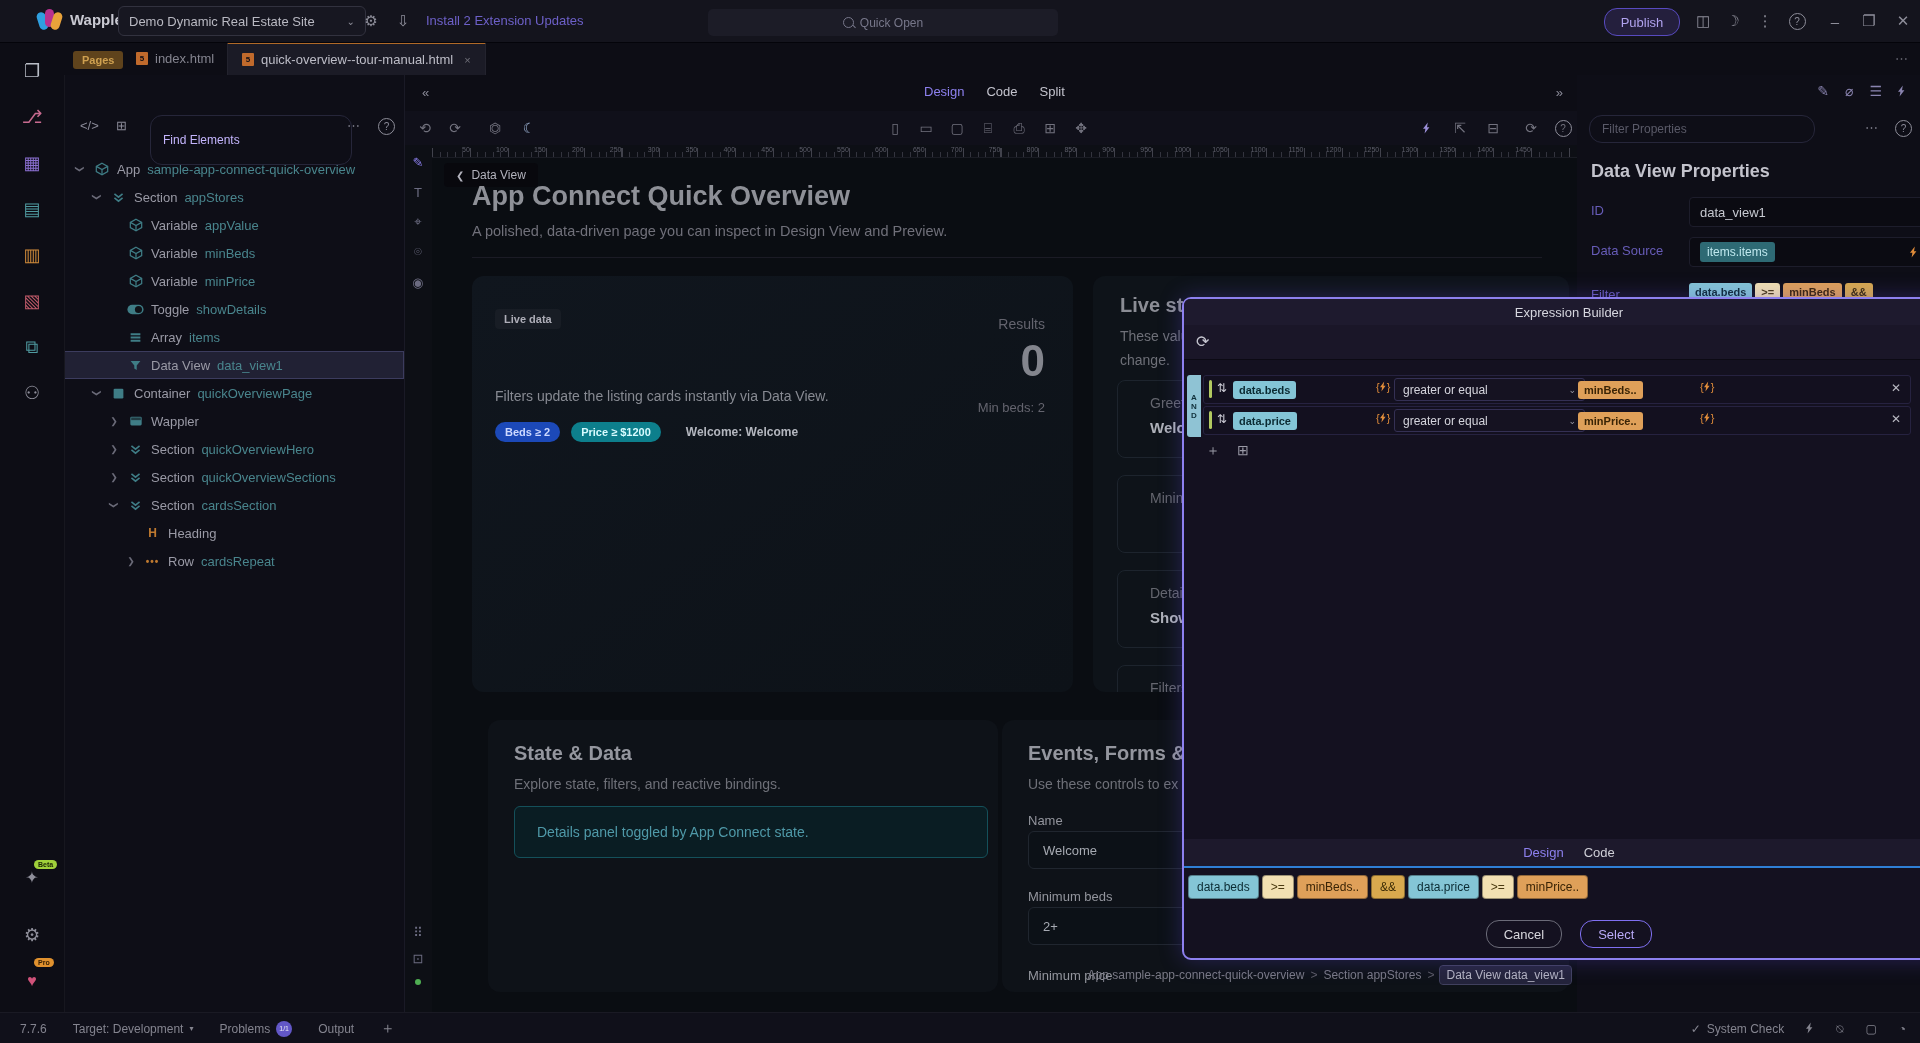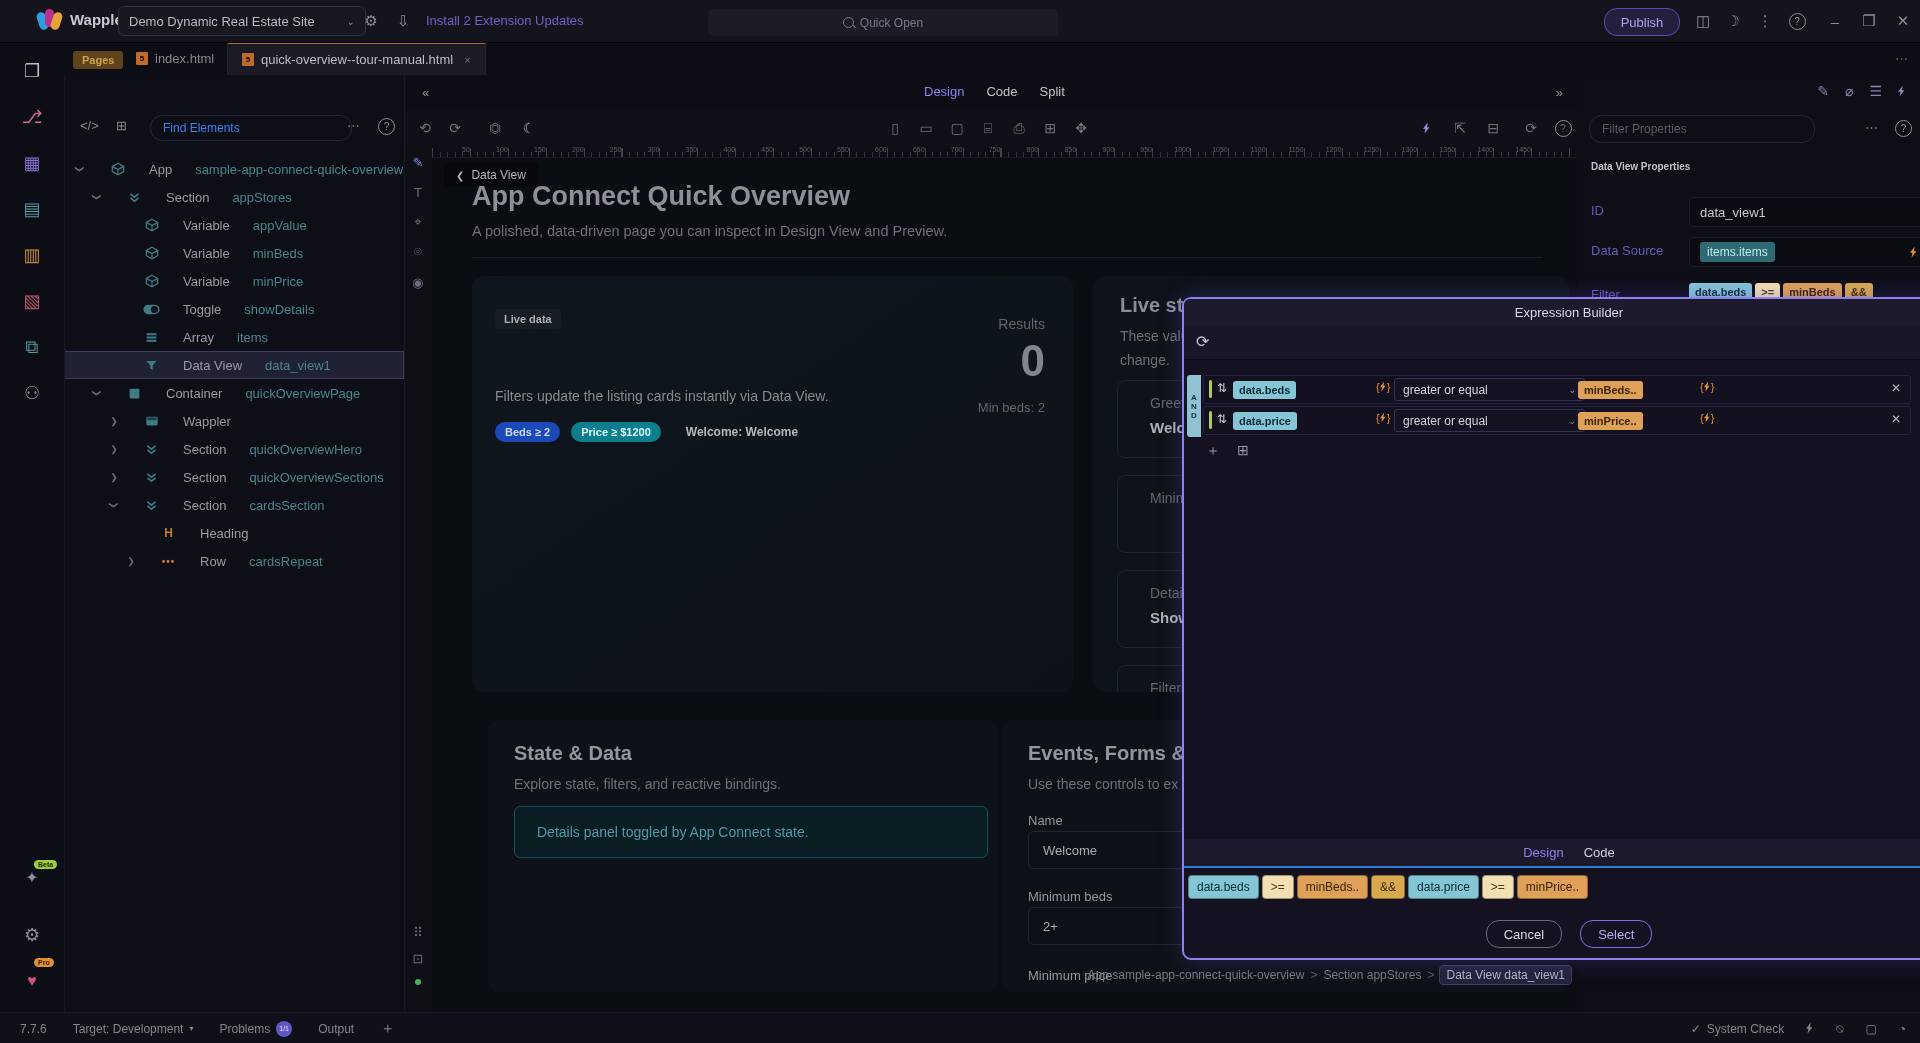--- a/index.html
+++ b/index.html
@@ -40,23 +40,23 @@
   .rail-ic{position:absolute;left:0;width:64px;height:34px;display:flex;align-items:center;justify-content:center;font-size:18px;}
   .badge-pill{position:absolute;font-size:7px;font-weight:bold;border-radius:6px;padding:1px 4px;z-index:2;}
   .beta{background:#9fd03a;color:#1a2404;}
   .pro{background:#e0912e;color:#331d02;}
 
   
   .tree{position:absolute;left:64px;top:75px;width:340px;height:937px;background:#0e0e17;border-right:1px solid #1a1a26;z-index:10;}
   .tree-toolbar{position:absolute;left:0;top:38px;width:340px;height:32px;}
   .tt-ic{position:absolute;top:5px;color:#8a8a98;font-size:13px;}
   .find{position:absolute;left:86px;top:2px;width:176px;height:24px;border:1px solid #26263a;border-radius:12px;
-      background:transparent;color:#3b82f6;font-size:12px;display:flex;align-items:center;padding:0 12px;}
+      background:transparent;color:#c4b5fd;font-size:12px;display:flex;align-items:center;padding:12px 12px;}
   .tree-rows{position:absolute;left:0;top:80px;width:340px;}
-  .trow{height:28px;display:flex;align-items:center;gap:23px;white-space:nowrap;overflow:hidden;font-size:13px;position:relative;}
+  .trow{height:28px;display:flex;align-items:center;gap:7px;white-space:nowrap;overflow:hidden;font-size:13px;position:relative;}
   .trow.selected{background:#212134;outline:1px solid #3c3c5e;outline-offset:-1px;}
   .chev{width:12px;flex:0 0 12px;color:#6a6a78;font-size:9px;text-align:center;transform:rotate(0);}
   .chev.open{transform:rotate(90deg);}
   .chev.none{visibility:hidden;}
   .ticon{width:17px;flex:0 0 17px;color:#3f7d86;display:flex;align-items:center;justify-content:center;}
   .ticon.orange{color:#c07a30;}
   .ttype{color:#9a9aa6;}
   .tid{color:#49858d;}
 
   
@@ -118,21 +118,21 @@
 
   .crumb{position:absolute;right:6px;bottom:28px;display:flex;gap:6px;align-items:center;font-size:12px;color:#7a7a86;white-space:nowrap;}
   .crumb .part.hl{background:#24243b;outline:1px solid #41415f;padding:2px 6px;border-radius:3px;color:#b4b4c2;}
   .crumb .sep{color:#5c5c66;}
 
   
   .props{position:absolute;left:1577px;top:75px;width:343px;height:937px;background:#0e0e17;z-index:10;}
   .props-icons{position:absolute;right:14px;top:8px;display:flex;gap:16px;color:#8a84b0;font-size:14px;}
   .filter-input{position:absolute;left:12px;top:40px;width:200px;height:26px;border:1px solid #26263a;border-radius:13px;
       color:#5a5a68;font-size:12px;display:flex;align-items:center;padding:0 12px;}
-  .props-title{position:absolute;left:14px;top:86px;font-size:10px;font-weight:bold;color:#c3c3cc;}
+  .props-title{position:absolute;left:14px;top:86px;font-size:18px;font-weight:bold;color:#c3c3cc;}
   .prop-lbl{position:absolute;left:14px;font-size:13px;color:#675cb8;}
   .prop-input{position:absolute;left:112px;width:218px;height:28px;background:#0b0b12;border:1px solid #1d1d2b;border-radius:4px;
       color:#c6c9d0;font-size:13px;display:flex;align-items:center;padding:0 10px;}
   .ds-token{background:#2e6a74;color:#bfe8ee;font-size:12px;padding:3px 7px;border-radius:3px;}
   .bolt-o{color:#e08c3a;}
   .ftok-row{position:absolute;left:112px;top:208px;display:flex;gap:3px;}
 
   .tok{font-size:11px;font-weight:bold;padding:3px 6px;border-radius:3px;white-space:nowrap;}
   .tok.field{background:#84c5d6;color:#0b2b33;}
   .tok.op{background:#f2e0b2;color:#4a3a10;}

